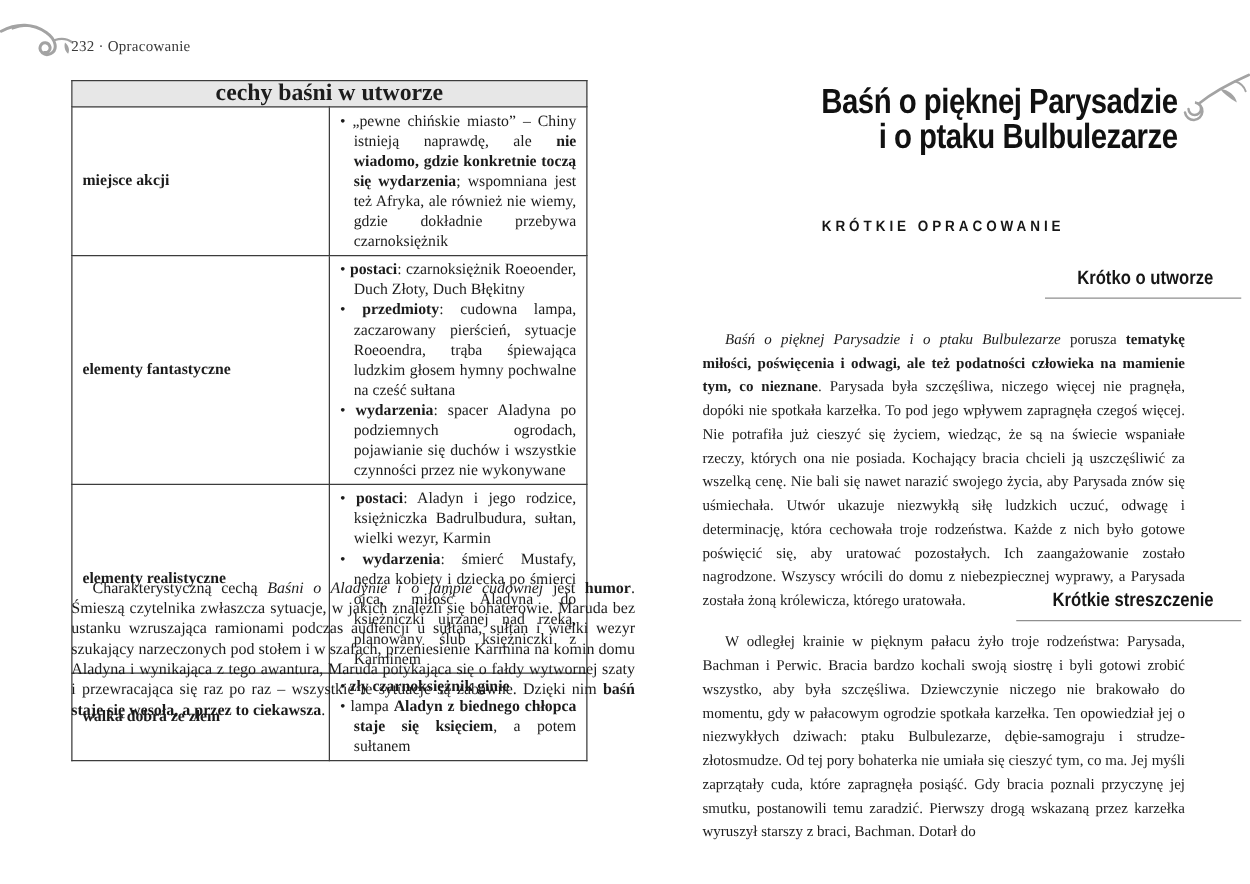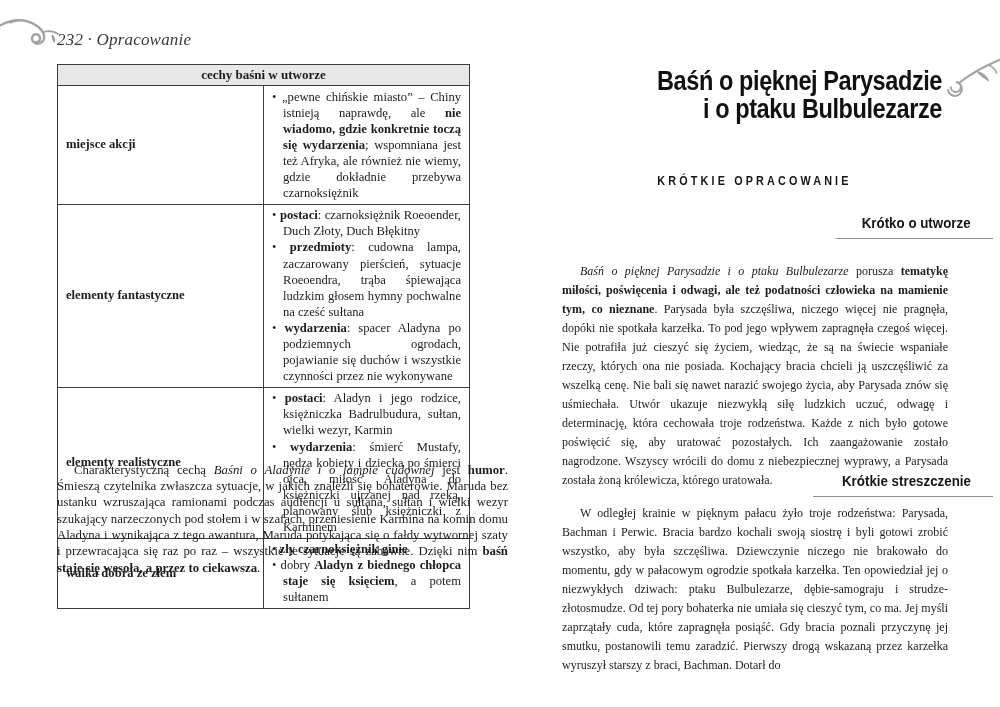--- a/index.html
+++ b/index.html
@@ -11,33 +11,33 @@
   }
 
   
   .orn{position:absolute;}
   .orn-left{left:0px;top:16px;width:66px;height:36px;}
   .orn-right{left:946px;top:58px;width:54px;height:46px;}
 
   
   .running-head{
     position:absolute;left:57px;top:30px;
-    font-style:italic;font-size:17px;color:#3a3a3a;letter-spacing:.2px;
+    font-size:12px;color:#3a3a3a;letter-spacing:.2px;
   }
 
   table.features{
     position:absolute;left:57px;top:64px;width:413px;
     border-collapse:collapse;table-layout:fixed;
     font-size:12.6px;line-height:16.1px;color:#1c1c1c;
   }
   table.features th, table.features td{
     border:1px solid #3c3c3c;
   }
   table.features th{
-    background:#e7e7e7;font-weight:bold;font-size:13px;
+    background:#e7e7e7;font-weight:bold;font-size:19px;
     padding:2px 4px;text-align:center;
   }
   td.rowlabel{
     width:103px;font-weight:bold;vertical-align:middle;
     padding:2px 6px 2px 8px;line-height:15.5px;
   }
   td.rowcontent{padding:2.5px 8px;vertical-align:middle;}
   td.rowcontent ul{margin:0;padding:0;list-style:none;}
   td.rowcontent li{
     padding-left:11px;text-indent:-11px;text-align:justify;
@@ -133,21 +133,21 @@
             <li><span class="seg-b">postaci</span><span>: Aladyn i jego rodzice, księżniczka Badrulbudura, sułtan, wielki wezyr, Karmin</span></li>
             <li><span class="seg-b">wydarzenia</span><span>: śmierć Mustafy, nędza kobiety i dziecka po śmierci ojca, miłość Aladyna do księżniczki ujrzanej nad rzeką, planowany ślub księżniczki z Karminem</span></li>
           </ul>
         </td>
   </tr>
   <tr>
     <td class="rowlabel">walka dobra ze złem</td>
     <td class="rowcontent">
           <ul>
             <li><span class="seg-b">zły czarnoksiężnik ginie</span></li>
-            <li><span>dobry </span><span class="seg-b">Aladyn z biednego chłopca staje się księciem</span><span>, a potem sułtanem</span></li>
+            <li><span>lampa </span><span class="seg-b">Aladyn z biednego chłopca staje się księciem</span><span>, a potem sułtanem</span></li>
           </ul>
         </td>
   </tr>
 </tbody>
   </table>
 
 <p class="left-paragraph"><span>Charakterystyczną cechą </span><span class="seg-i">Baśni o Aladynie i o lampie cudownej</span><span> jest </span><span class="seg-b">humor</span><span>. Śmieszą czytelnika zwłaszcza sytuacje, w jakich znaleźli się bohaterowie. Maruda bez ustanku wzruszająca ramionami podczas audiencji u sułtana, sułtan i wielki wezyr szukający narzeczonych pod stołem i w szafach, przeniesienie Karmina na komin domu Aladyna i wynikająca z tego awantura, Maruda potykająca się o fałdy wytwornej szaty i przewracająca się raz po raz – wszystkie te sytuacje są zabawne. Dzięki nim </span><span class="seg-b">baśń staje się wesoła, a przez to ciekawsza</span><span>.</span></p>
 
 <h1 class="chapter-title">
     <span class="tline">Baśń o pięknej Parysadzie</span>

